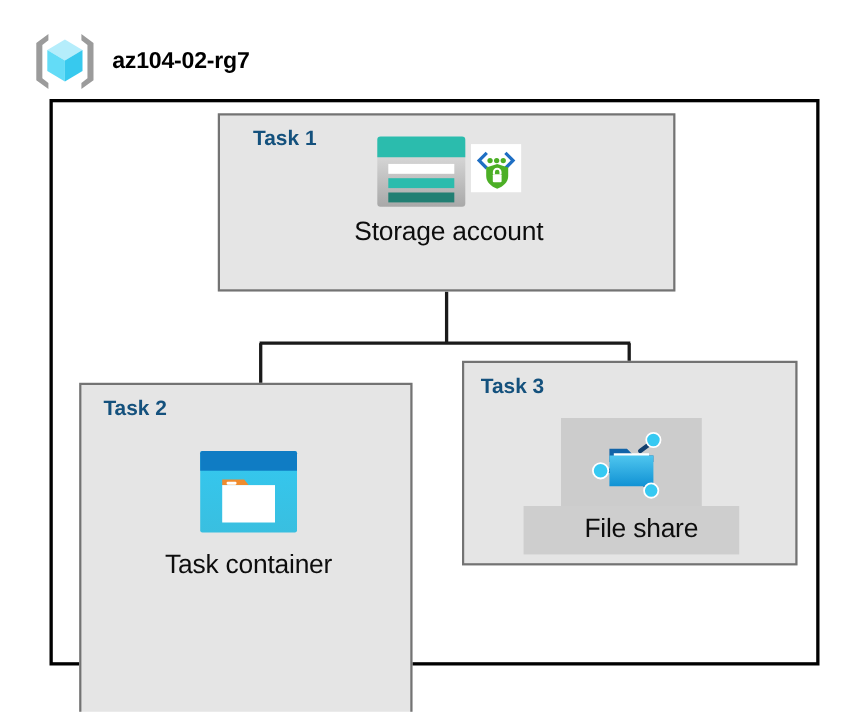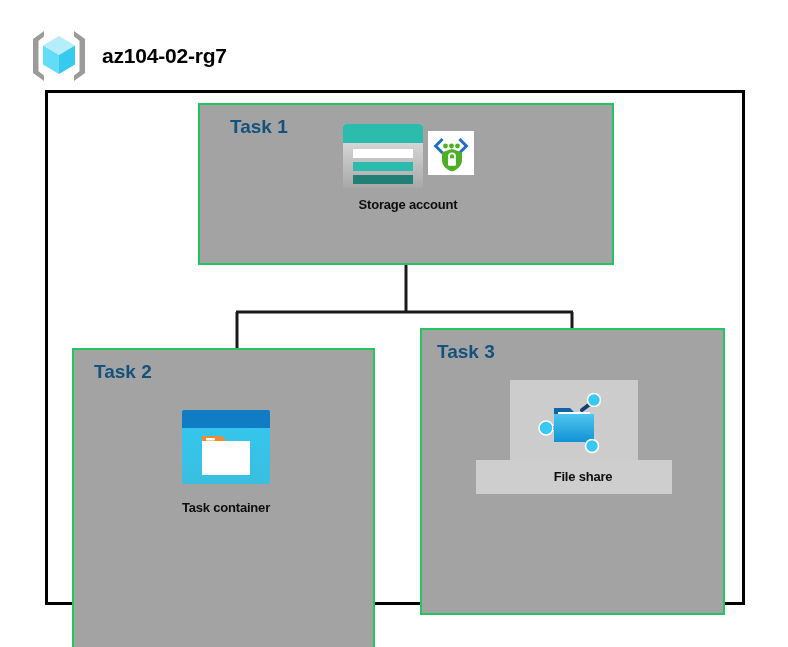--- a/index.html
+++ b/index.html
@@ -55,49 +55,49 @@
     width: 700px;
     height: 515px;
     border: 3px solid #000000;
     background: #ffffff;
     box-sizing: border-box;
   }
 
   
   .task-box {
     position: absolute;
-    background: #a3a3a3;
-    border: 2px solid #22c55e;
+    background: #e5e5e5;
+    border: 2px solid #737373;
     box-sizing: border-box;
   }
   .task-box.t1 { left: 198px; top: 103px; width: 416px; height: 162px; }
   .task-box.t2 { left:  72px; top: 328px; width: 303px; height: 315px; margin-top: 20px; }
-  .task-box.t3 { left: 420px; top: 328px; width: 305px; height: 287px; }
+  .task-box.t3 { left: 420px; top: 328px; width: 305px; height: 186px; }
 
   .task-label {
     position: absolute;
     font-size: 19px;
     font-weight: bold;
     color: #14517d;
     white-space: nowrap;
   }
   .task-box.t1 .task-label { left: 30px; top: 11px; }
   .task-box.t2 .task-label { left: 20px; top: 11px; }
   .task-box.t3 .task-label { left: 15px; top: 11px; }
 
   
   .node {
     position: absolute;
     display: flex;
     flex-direction: column;
     align-items: center;
   }
   .node-caption {
-    font-size: 13px;
-    font-weight: bold;
+    font-size: 24px;
+    font-weight: normal;
     color: #0d0d0d;
     white-space: nowrap;
     letter-spacing: -0.2px;
     text-align: center;
   }
 
   
   .node-storage {
     left: 98px;
     top: 18px;

